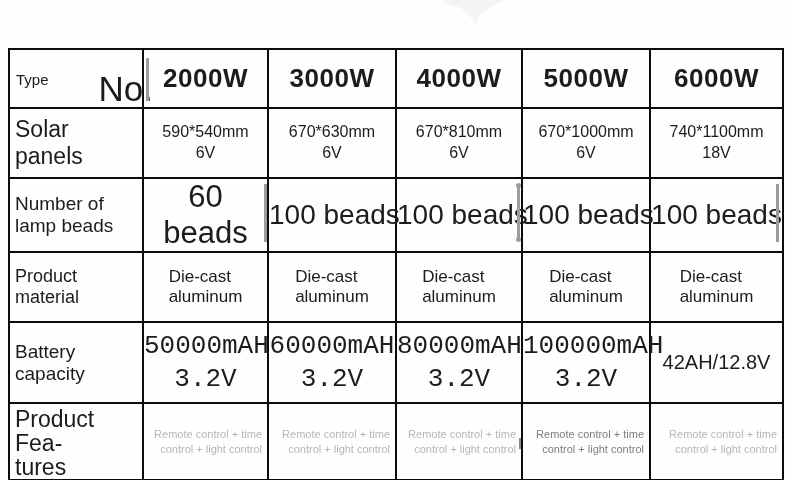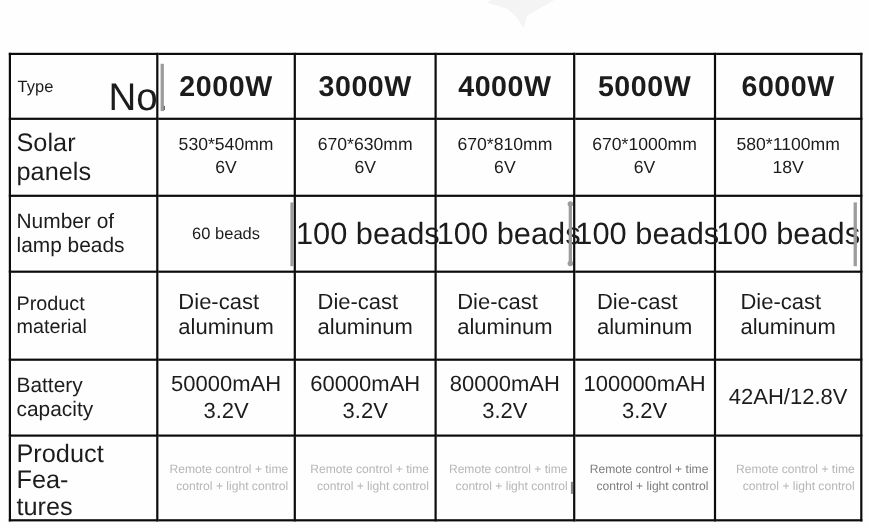--- a/index.html
+++ b/index.html
@@ -28,45 +28,45 @@
   td {
     border:2px solid #0c0c0c;
     text-align:center;
     vertical-align:middle;
     padding:0;
     overflow:visible;
   }
   tr.r-head     { height:59px; }
   tr.r-solar    { height:70px; }
   tr.r-beads    { height:69px;padding-left:20px; }
-  tr.r-material { height:80px; }
-  tr.r-battery  { height:69px; }
+  tr.r-material { height:70px; }
+  tr.r-battery  { height:81px; }
   tr.r-features { height:57px; }
 
   
   .type-cell   { position:relative; }
   .type-label  { position:absolute; left:6px; top:50%; transform:translateY(-50%); font-size:15px; }
   .type-no     { position:absolute; right:-11px; bottom:1px; font-size:35px; line-height:1; }
   .model-cell  { font-size:26px; letter-spacing:0.5px;font-weight:bold; }
 
   
   .lbl         { text-align:left; padding-left:5px; }
   .lbl-solar   { font-size:23px;margin-left:32px; }
   .lbl-beads   { font-size:19px; line-height:1.15; }
   .lbl-material{ font-size:18px; }
   .lbl-battery { font-size:19px; }
   .lbl-features{ font-size:23px; line-height:1.05; vertical-align:top; padding-top:3px;border-radius:29px; }
 
   
   .solar-val   { font-size:16px; line-height:1.3; }
-  .beads-60    { font-size:15px; }
+  .beads-60    { font-size:31px; }
   .beads-100   { font-size:28px; white-space:nowrap; }
-  .two-line    { font-size:20px; line-height:1.15; }
+  .two-line    { font-size:17px; line-height:1.15; }
   .two-line .inner { display:inline-block; text-align:left; }
-  .battery-val { font-size:20px; line-height:1.25; }
+  .battery-val { font-size:26px; line-height:1.25;font-family:Liberation Mono, monospace; }
   .battery-single { font-size:20px; }
   .features-val {
     font-size:11px; line-height:1.3;
     color:#b6b6b6; text-align:right;
     padding:0 5px;
   }
   .features-val.dark { color:#7d7d7d; }
 
   
   .cursor-bar { position:absolute; background:#9c9c9c; width:3px; }
@@ -106,37 +106,37 @@
     <td class="model-cell">2000W</td>
     <td class="model-cell">3000W</td>
     <td class="model-cell">4000W</td>
     <td class="model-cell">5000W</td>
     <td class="model-cell">6000W</td>
   </tr>
 
   <tr class="r-solar">
     <td class="lbl lbl-solar">Solar panels</td>
     <td class="solar-val">
-      <div>530*540mm</div>
+      <div>590*540mm</div>
       <div>6V</div>
     </td>
     <td class="solar-val">
       <div>670*630mm</div>
       <div>6V</div>
     </td>
     <td class="solar-val">
       <div>670*810mm</div>
       <div>6V</div>
     </td>
     <td class="solar-val">
       <div>670*1000mm</div>
       <div>6V</div>
     </td>
     <td class="solar-val">
-      <div>580*1100mm</div>
+      <div>740*1100mm</div>
       <div>18V</div>
     </td>
   </tr>
 
   <tr class="r-beads">
     <td class="lbl lbl-beads">
       <div>Number of</div>
       <div>lamp beads</div>
     </td>
     <td class="beads-60">60 beads</td>

